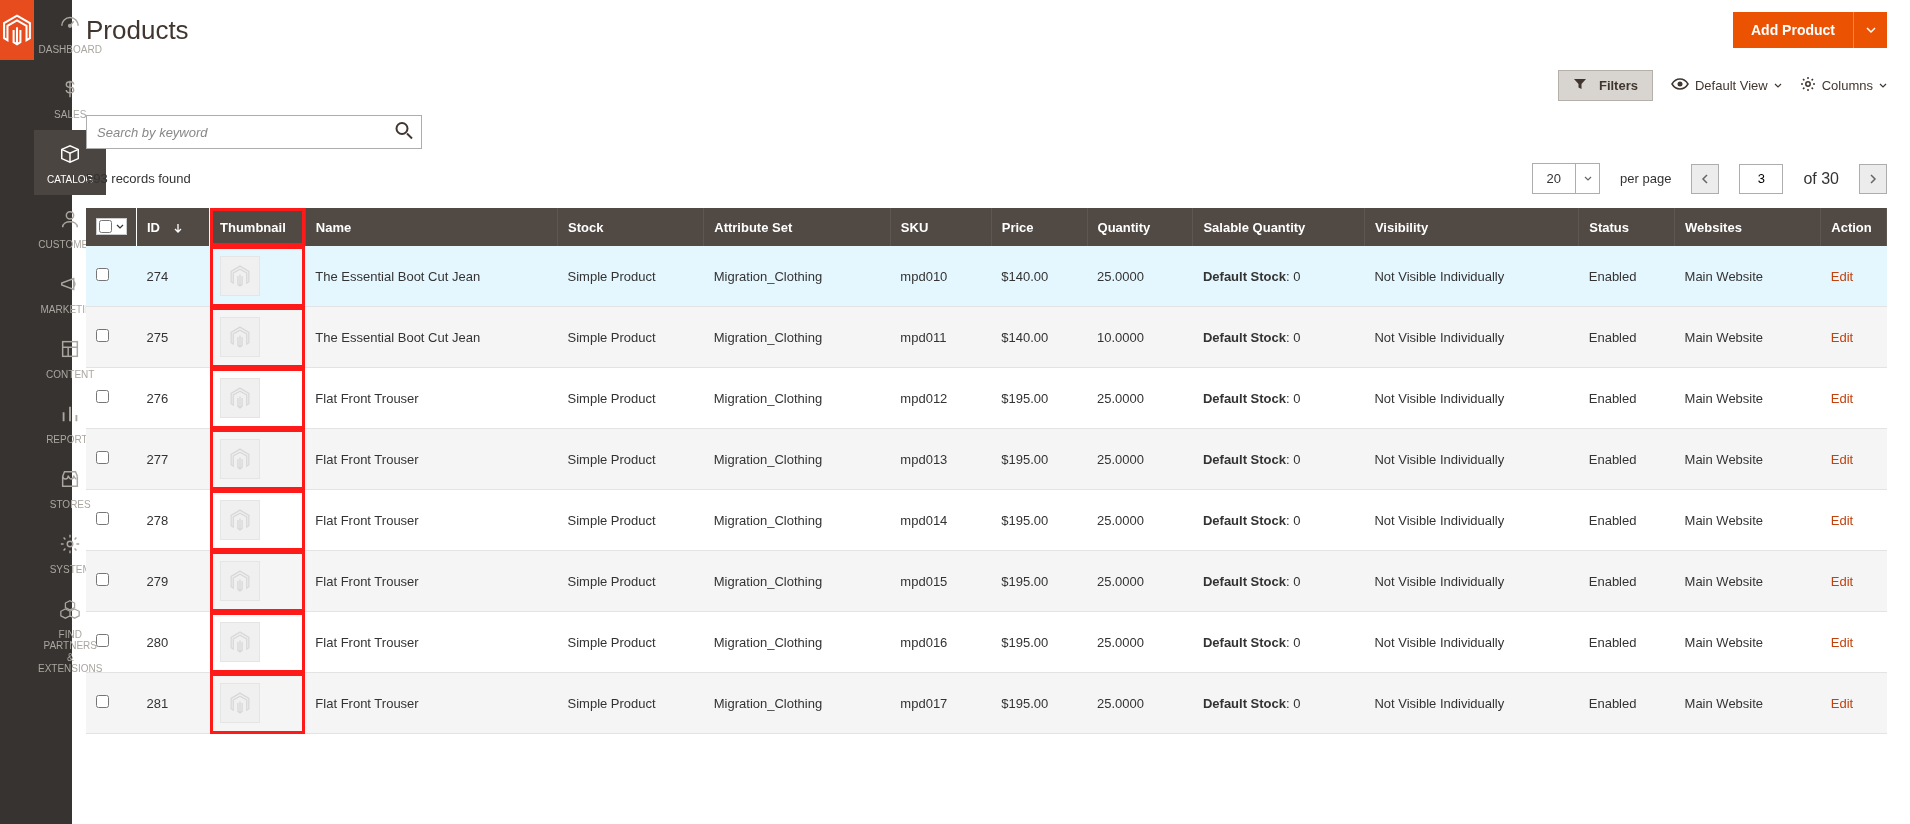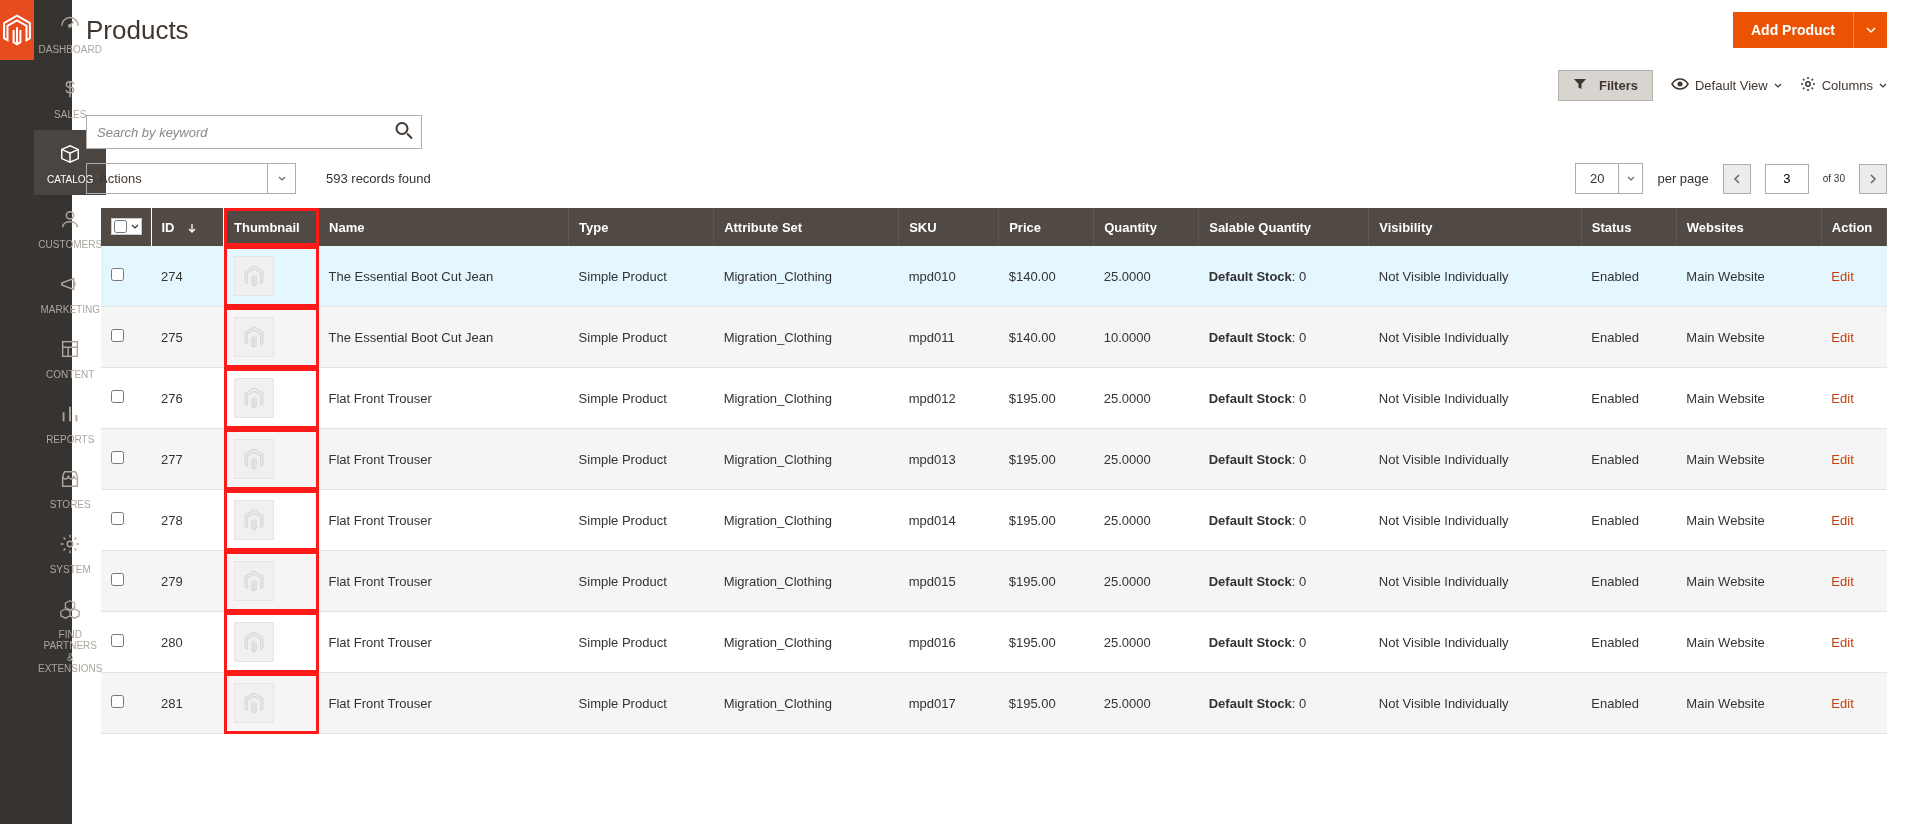--- a/index.html
+++ b/index.html
@@ -32,31 +32,31 @@
 .search-inp { width: 100%; height: 34px; border: 1px solid #adadad; padding: 0 38px 0 10px; font-size: 13px; color: #333; }
 .search-inp::placeholder { color: #888; font-style: italic; }
 .search-ic { position: absolute; right: 8px; top: 50%; transform: translateY(-50%); }
 
 .third-row { display: flex; align-items: center; justify-content: space-between; padding: 4px 23px 14px 14px; }
 .left-group { display: flex; align-items: center; gap: 30px; }
 .actions-dd { display: inline-flex; border: 1px solid #adadad; }
 .actions-dd .lbl { padding: 7px 12px; min-width: 180px; font-size: 13px; color: #41362f; }
 .actions-dd .arr { width: 28px; border-left: 1px solid #adadad; display: flex; align-items: center; justify-content: center; }
 .records { font-size: 13px; color: #333; }
-.pager { display: flex; align-items: center; gap: 14px; }
+.pager { display: flex; align-items: center; gap: 20px; }
 .per-sel { display: inline-flex; border: 1px solid #adadad; }
 .per-sel .v { padding: 7px 14px; font-size: 13px; }
 .per-sel .arr { width: 24px; border-left: 1px solid #adadad; display: flex; align-items: center; justify-content: center; }
 .per-lbl { font-size: 13px; color: #333; }
 .pg-btn { width: 28px; height: 30px; border: 1px solid #adadad; background: #ececec; display: flex; align-items: center; justify-content: center; cursor: pointer; }
 .pg-inp { width: 44px; height: 30px; border: 1px solid #adadad; text-align: center; font-size: 13px; }
-.of-lbl { font-size: 10px; }
-
-
-.grid-wrap { padding: 0 23px 0 14px; margin-left: 15px; }
+.of-lbl { font-size: 16px; }
+
+
+.grid-wrap { padding: 0 23px 0 14px; }
 table { width: 100%; border-collapse: collapse; table-layout: fixed; }
 thead tr { background: #514943; }
 th { color: #fff; font-weight: 600; font-size: 13px; text-align: left; padding: 10px 10px; border-right: 1px solid rgba(255,255,255,.08); white-space: nowrap; }
 th.sort-ind { position: relative; }
 tbody tr { border-bottom: 1px solid #e3e3e3; border-radius: 16px; }
 tbody tr:nth-child(even) { background: #f5f5f5; }
 tbody tr.hovered { background: #e5f7fe; }
 td { padding: 10px 10px; font-size: 13px; color: #333; vertical-align: middle; }
 .chk-master { display: inline-flex; align-items: center; gap: 4px; background: #fff; border: 1px solid #ccc; padding: 1px 2px; }
 .chk-master input { margin: 0; }
@@ -213,28 +213,20 @@
         <input class="search-inp" placeholder="Search by keyword" style="">
         <span class="search-ic"><svg width="20" height="20" viewBox="0 0 20 20">
               <circle cx="8" cy="8" r="5.5" fill="none" stroke="#41362f" stroke-width="2"></circle>
               <path d="M13 13l5 5" stroke="#41362f" stroke-width="2"></path>
             </svg></span>
       </div>
     </div>
 
     <div class="third-row">
       <div class="left-group">
-        <div class="actions-dd">
-          <div class="lbl">Actions</div>
-          <div class="arr">
-              <svg width="8" height="8" viewBox="0 0 8 8">
-                <path d="M1 2 L4 5 L7 2" fill="none" stroke="#666" stroke-width="1.2"></path>
-              </svg>
-            </div>
-        </div>
         <div class="records">593 records found</div>
       </div>
       <div class="pager">
         <div class="per-sel">
           <div class="v">20</div>
           <div class="arr">
               <svg width="8" height="8" viewBox="0 0 8 8">
                 <path d="M1 2 L4 5 L7 2" fill="none" stroke="#666" stroke-width="1.2"></path>
               </svg>
             </div>
@@ -281,21 +273,21 @@
                   <svg width="8" height="8" viewBox="0 0 8 8">
                     <path d="M1 2 L4 5 L7 2" fill="none" stroke="#333" stroke-width="1.2"></path>
                   </svg>
                 </span>
             </th>
             <th class="sort-ind"><span>ID</span> <svg width="8" height="10" viewBox="0 0 8 10" style="vertical-align:middle;margin-left:10px">
                   <path d="M4 1v8M1 6l3 3 3-3" fill="none" stroke="#fff" stroke-width="1.3"></path>
                 </svg></th>
             <th class="highlight-col">Thumbnail</th>
             <th>Name</th>
-            <th>Type</th>
+            <th>Stock</th>
             <th>Attribute Set</th>
             <th>SKU</th>
             <th>Price</th>
             <th>Quantity</th>
             <th>Salable Quantity</th>
             <th>Visibility</th>
             <th>Status</th>
             <th>Websites</th>
             <th>Action</th>
           </tr>

